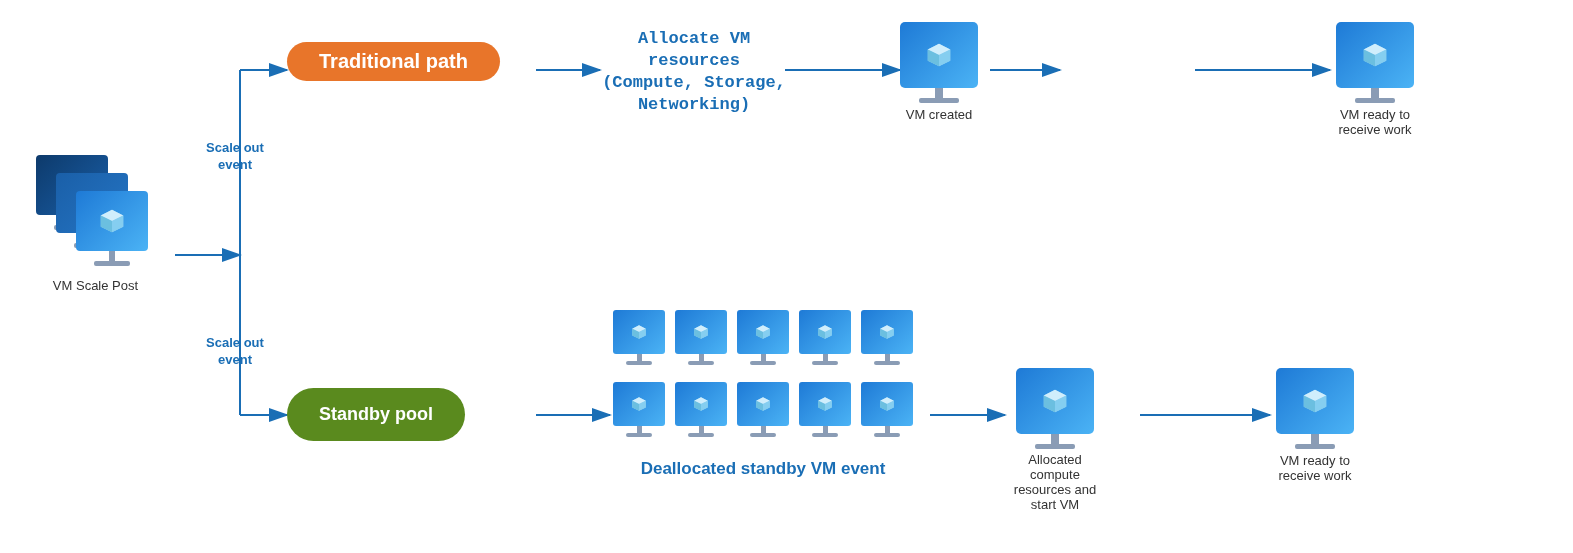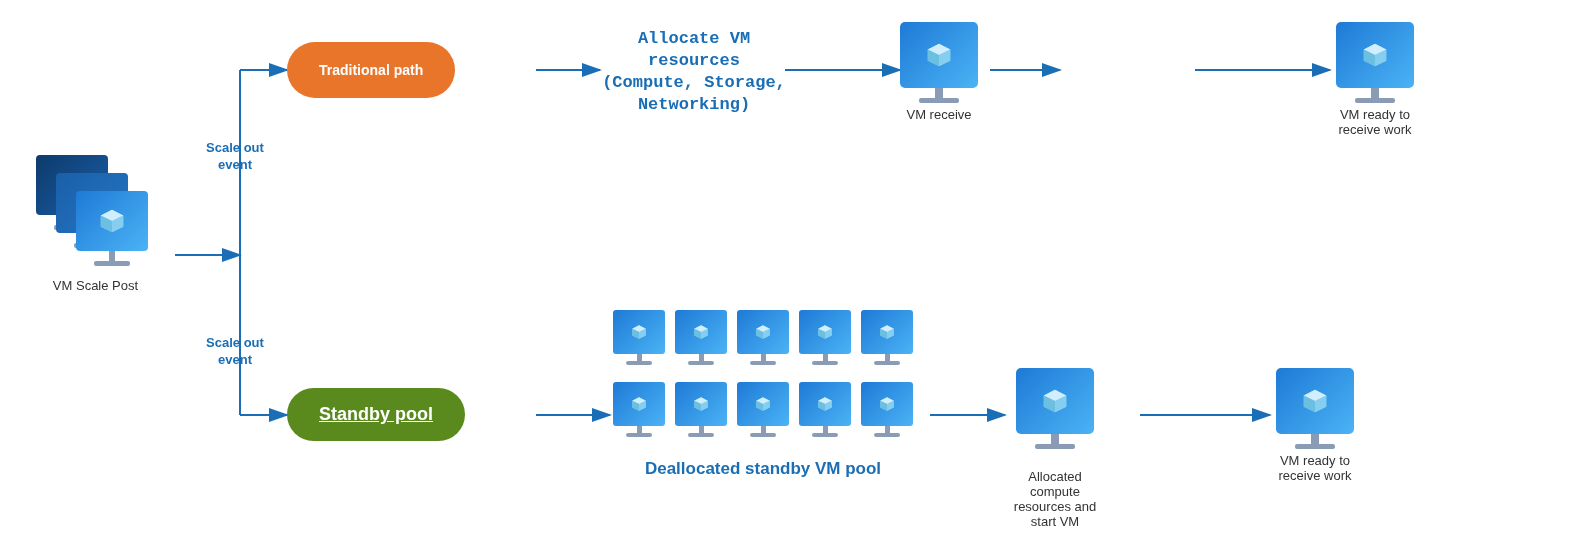--- a/index.html
+++ b/index.html
@@ -94,37 +94,36 @@
     }
     .cube-svg-xs {
       width: 18px;
       height: 18px;
     }
 
     
     .pill-orange {
       background: #e8752a;
       color: white;
-      font-size: 14px;
+      font-size: 20px;
       font-weight: 600;
-      padding: 20px 32px;
+      padding: 8px 32px;
       border-radius: 40px;
       display: inline-block;
       white-space: nowrap;
     }
     .pill-green {
       background: #5a8a1e;
       color: white;
       font-size: 18px;
       font-weight: 600;
       padding: 16px 32px;
       border-radius: 40px;
       display: inline-block;
       white-space: nowrap;
-      text-decoration: underline;
     }
 
     
     .label {
       font-size: 13px;
       color: #333;
       text-align: center;
       margin-top: 6px;
     }
     .label-blue {
@@ -278,21 +277,21 @@
         <svg class="cube-svg" viewBox="0 0 32 32" fill="none">
             <polygon points="16,4 28,10 28,22 16,28 4,22 4,10" fill="#a8ddf8" opacity="0.8"></polygon>
             <polygon points="16,4 28,10 16,16 4,10" fill="#d0eefc"></polygon>
             <polygon points="4,10 16,16 16,28 4,22" fill="#6bbfe0"></polygon>
             <polygon points="28,10 16,16 16,28 28,22" fill="#85cef0"></polygon>
           </svg>
       </div>
       <div style="width:8px;height:10px;background:#8a9cb5;margin:0 auto;"></div>
       <div style="width:40px;height:5px;background:#8a9cb5;border-radius:2px;"></div>
     </div>
-    <div class="label" style="margin-top:4px;">VM receive</div>
+    <div class="label" style="margin-top:4px;">VM created</div>
   </div>
 
 
   <div class="abs" style="left:1330px; top:22px; text-align:center;">
     <div class="vm-std">
       <div class="monitor-body" style="width:78px;height:66px;background:linear-gradient(135deg,#1e7ad6,#4bb3f5);border-radius:5px;display:flex;align-items:center;justify-content:center;">
         <svg class="cube-svg" viewBox="0 0 32 32" fill="none">
             <polygon points="16,4 28,10 28,22 16,28 4,22 4,10" fill="#a8ddf8" opacity="0.8"></polygon>
             <polygon points="16,4 28,10 16,16 4,10" fill="#d0eefc"></polygon>
             <polygon points="4,10 16,16 16,28 4,22" fill="#6bbfe0"></polygon>
@@ -429,37 +428,37 @@
               <polygon points="16,4 28,10 16,16 4,10" fill="#d0eefc"></polygon>
               <polygon points="4,10 16,16 16,28 4,22" fill="#6bbfe0"></polygon>
               <polygon points="28,10 16,16 16,28 28,22" fill="#85cef0"></polygon>
             </svg>
         </div>
         <div style="width:5px;height:7px;background:#8a9cb5;margin:0 auto;"></div>
         <div style="width:26px;height:4px;background:#8a9cb5;border-radius:2px;"></div>
       </div>
     </div>
     <div class="label-blue" style="margin-top:8px; text-align:center;">Deallocated standby VM
-pool</div>
+event</div>
   </div>
 
   <div class="abs" style="left:1005px; top:368px; text-align:center;">
     <div class="vm-std">
       <div class="monitor-body" style="width:78px;height:66px;background:linear-gradient(135deg,#1e7ad6,#4bb3f5);border-radius:5px;display:flex;align-items:center;justify-content:center;">
         <svg class="cube-svg" viewBox="0 0 32 32" fill="none">
             <polygon points="16,4 28,10 28,22 16,28 4,22 4,10" fill="#a8ddf8" opacity="0.8"></polygon>
             <polygon points="16,4 28,10 16,16 4,10" fill="#d0eefc"></polygon>
             <polygon points="4,10 16,16 16,28 4,22" fill="#6bbfe0"></polygon>
             <polygon points="28,10 16,16 16,28 28,22" fill="#85cef0"></polygon>
           </svg>
       </div>
       <div style="width:8px;height:10px;background:#8a9cb5;margin:0 auto;"></div>
       <div style="width:40px;height:5px;background:#8a9cb5;border-radius:2px;"></div>
     </div>
-    <div class="label" style="margin-top:20px; width:100px;">Allocated compute
+    <div class="label" style="margin-top:3px; width:100px;">Allocated compute
 resources and start
 VM</div>
   </div>
 
   <div class="abs" style="left:1270px; top:368px; text-align:center;">
     <div class="vm-std">
       <div class="monitor-body" style="width:78px;height:66px;background:linear-gradient(135deg,#1e7ad6,#4bb3f5);border-radius:5px;display:flex;align-items:center;justify-content:center;">
         <svg class="cube-svg" viewBox="0 0 32 32" fill="none">
             <polygon points="16,4 28,10 28,22 16,28 4,22 4,10" fill="#a8ddf8" opacity="0.8"></polygon>
             <polygon points="16,4 28,10 16,16 4,10" fill="#d0eefc"></polygon>

